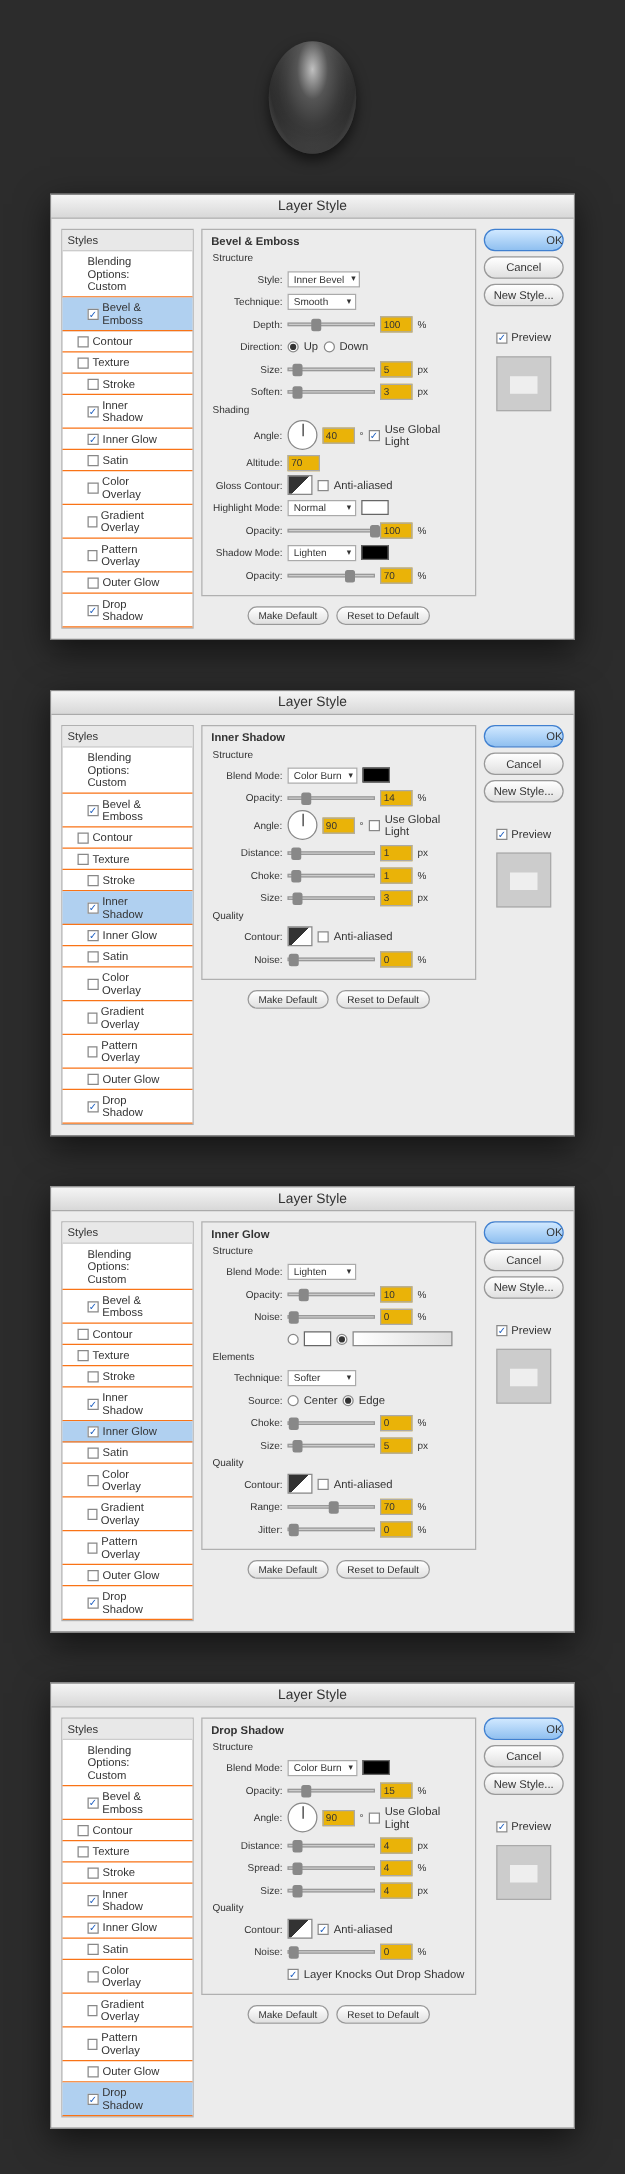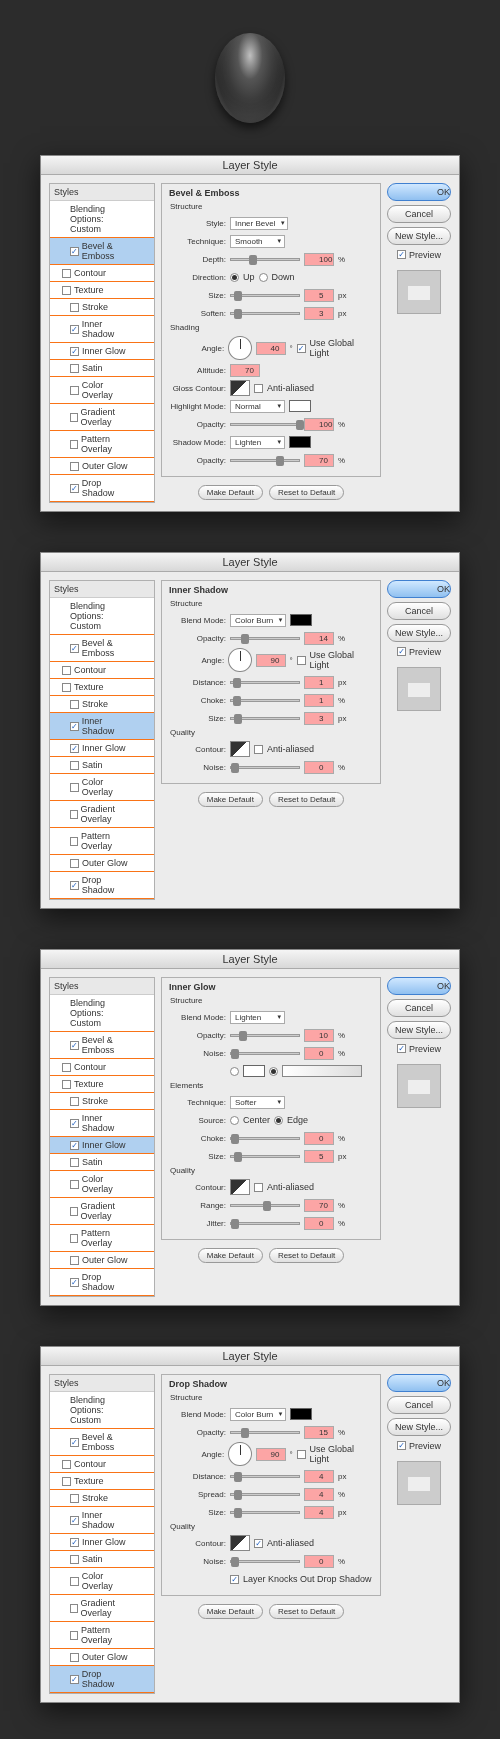--- a/index.html
+++ b/index.html
@@ -19,36 +19,36 @@
 .main-panel{flex:1;display:flex;flex-direction:column;gap:4px}
 .fieldset{border:1px solid #b0b0b0;padding:4px 6px 6px 6px;background:#ececec}
 .fieldset-title{font-weight:bold;margin:-4px 0 2px -2px;background:#ececec;display:inline-block;padding:0 3px}
 .sub-title{font-size:8px;margin:2px 0 4px 2px}
 .row{display:flex;align-items:center;gap:4px;margin:2px 0;min-height:16px}
 .lbl{width:58px;text-align:right;font-size:8px}
 .select{border:1px solid #aaa;background:#fff;padding:1px 12px 1px 4px;font-size:8px;position:relative;min-width:55px}
 .select::after{content:"▾";position:absolute;right:3px;top:1px;font-size:7px}
 .slider{flex:1;height:3px;background:#ccc;border:1px solid #999;position:relative;max-width:70px}
 .slider-thumb{position:absolute;width:8px;height:10px;background:#888;top:-4px;border-radius:2px}
-.num-input{width:26px;border:1px solid #aaa;background:#fca5a5;padding:1px 14px;font-size:8px;text-align:left}
+.num-input{width:26px;border:1px solid #aaa;background:#eab308;padding:1px 2px;font-size:8px;text-align:left}
 .unit{font-size:8px}
 .radio{width:9px;height:9px;border:1px solid #888;border-radius:50%;background:#fff;display:inline-flex;align-items:center;justify-content:center}
 .radio.checked::before{content:"";width:5px;height:5px;background:#333;border-radius:50%}
 .swatch{width:22px;height:12px;border:1px solid #666}
 .swatch.black{background:#000}
 .swatch.white{background:#fff}
 .contour-swatch{width:20px;height:16px;border:1px solid #888;background:linear-gradient(135deg,#333 0%,#333 50%,#fff 50%,#fff 100%)}
 .angle-dial{width:24px;height:24px;border:1px solid #888;border-radius:50%;background:#fff;position:relative}
 .angle-dial::before{content:"";position:absolute;width:1px;height:10px;background:#333;left:50%;top:2px;transform-origin:bottom}
 .btn-row{display:flex;gap:6px;justify-content:center;margin-top:4px}
 .btn{border:1px solid #999;background:linear-gradient(#fff,#e0e0e0);padding:2px 8px;border-radius:9px;font-size:8px;cursor:pointer}
 .right-panel{width:64px;display:flex;flex-direction:column;gap:4px;align-items:stretch}
 .btn-primary{border:1px solid #4080d0;background:linear-gradient(#d0e8ff,#90c0f0);padding:3px 0;border-radius:9px;font-size:9px;text-align:right;font-weight:normal;cursor:pointer}
 .btn-side{border:1px solid #999;background:linear-gradient(#fff,#e0e0e0);padding:3px 0;border-radius:9px;font-size:9px;text-align:center;cursor:pointer}
-.preview-check{display:flex;gap:3px;justify-content:center;margin-top:1px}
+.preview-check{display:flex;align-items:center;gap:3px;justify-content:center;margin-top:16px}
 .preview-thumb{width:44px;height:44px;background:#ccc;border:1px solid #aaa;margin:6px auto 0 auto}
 .preview-thumb-inner{width:22px;height:14px;background:#eee;margin:15px auto}
 .gradient-bar{flex:1;height:12px;border:1px solid #888;background:linear-gradient(to right,#fff,#ddd);max-width:80px}
 </style>
 </head>
 <body>
 
 <div class="preview-area">
   <div class="droplet"></div>
 </div>

